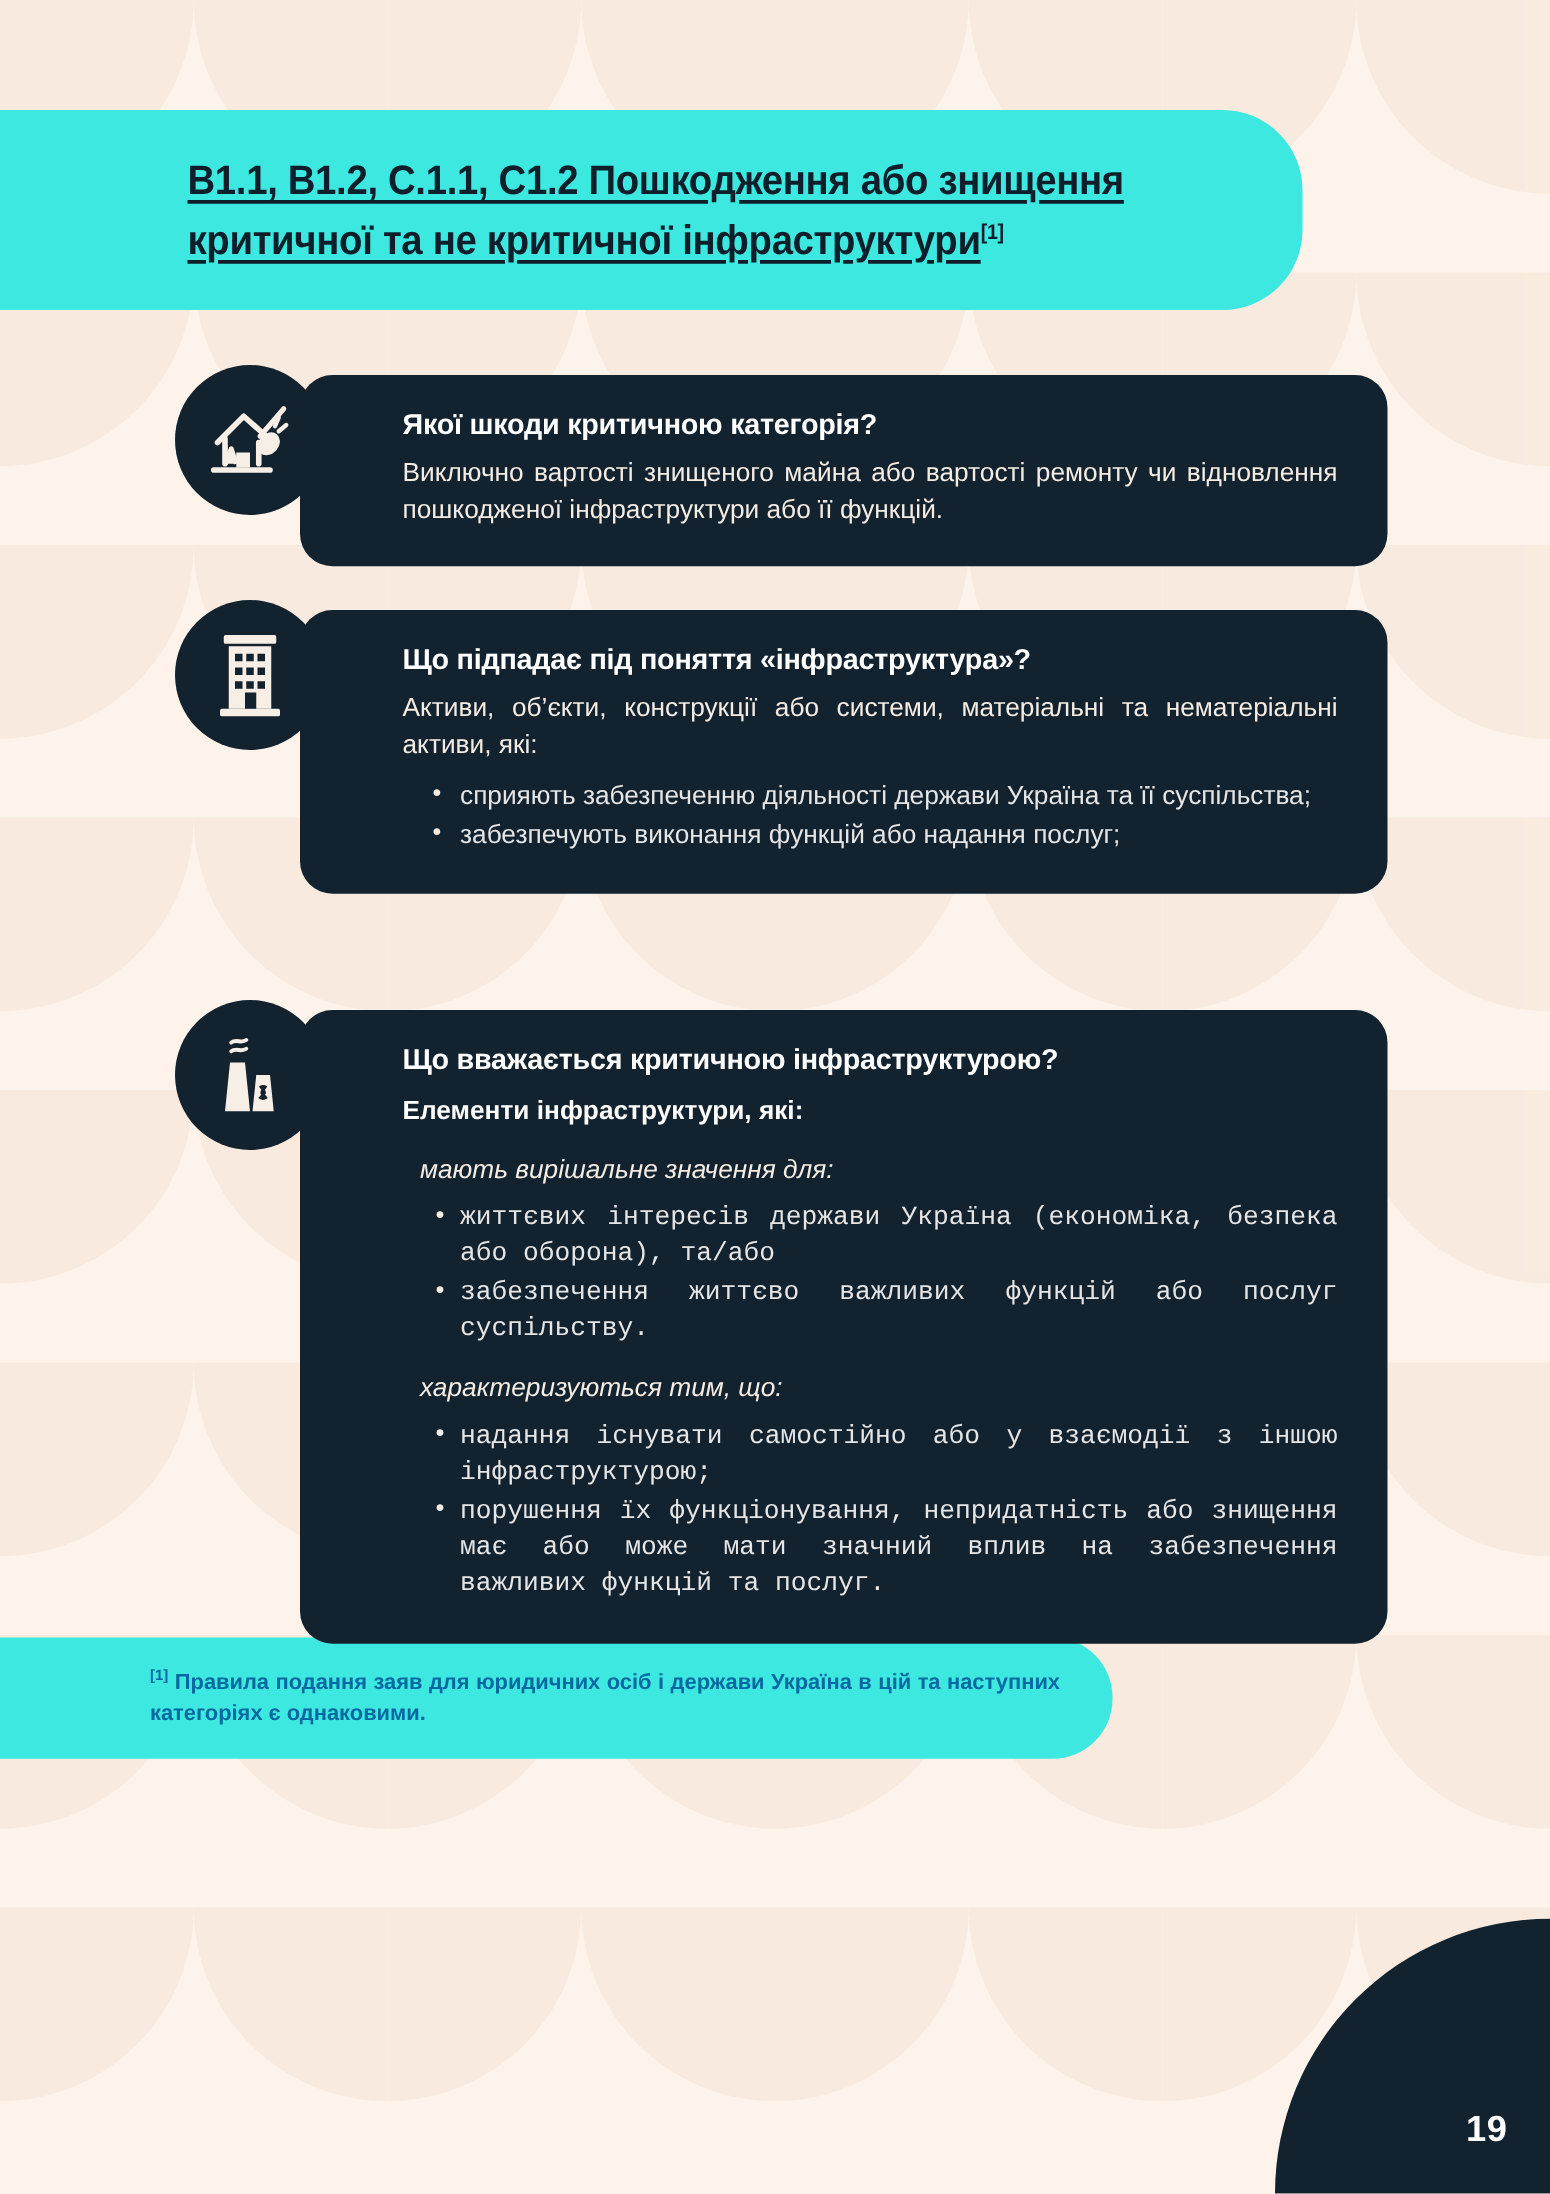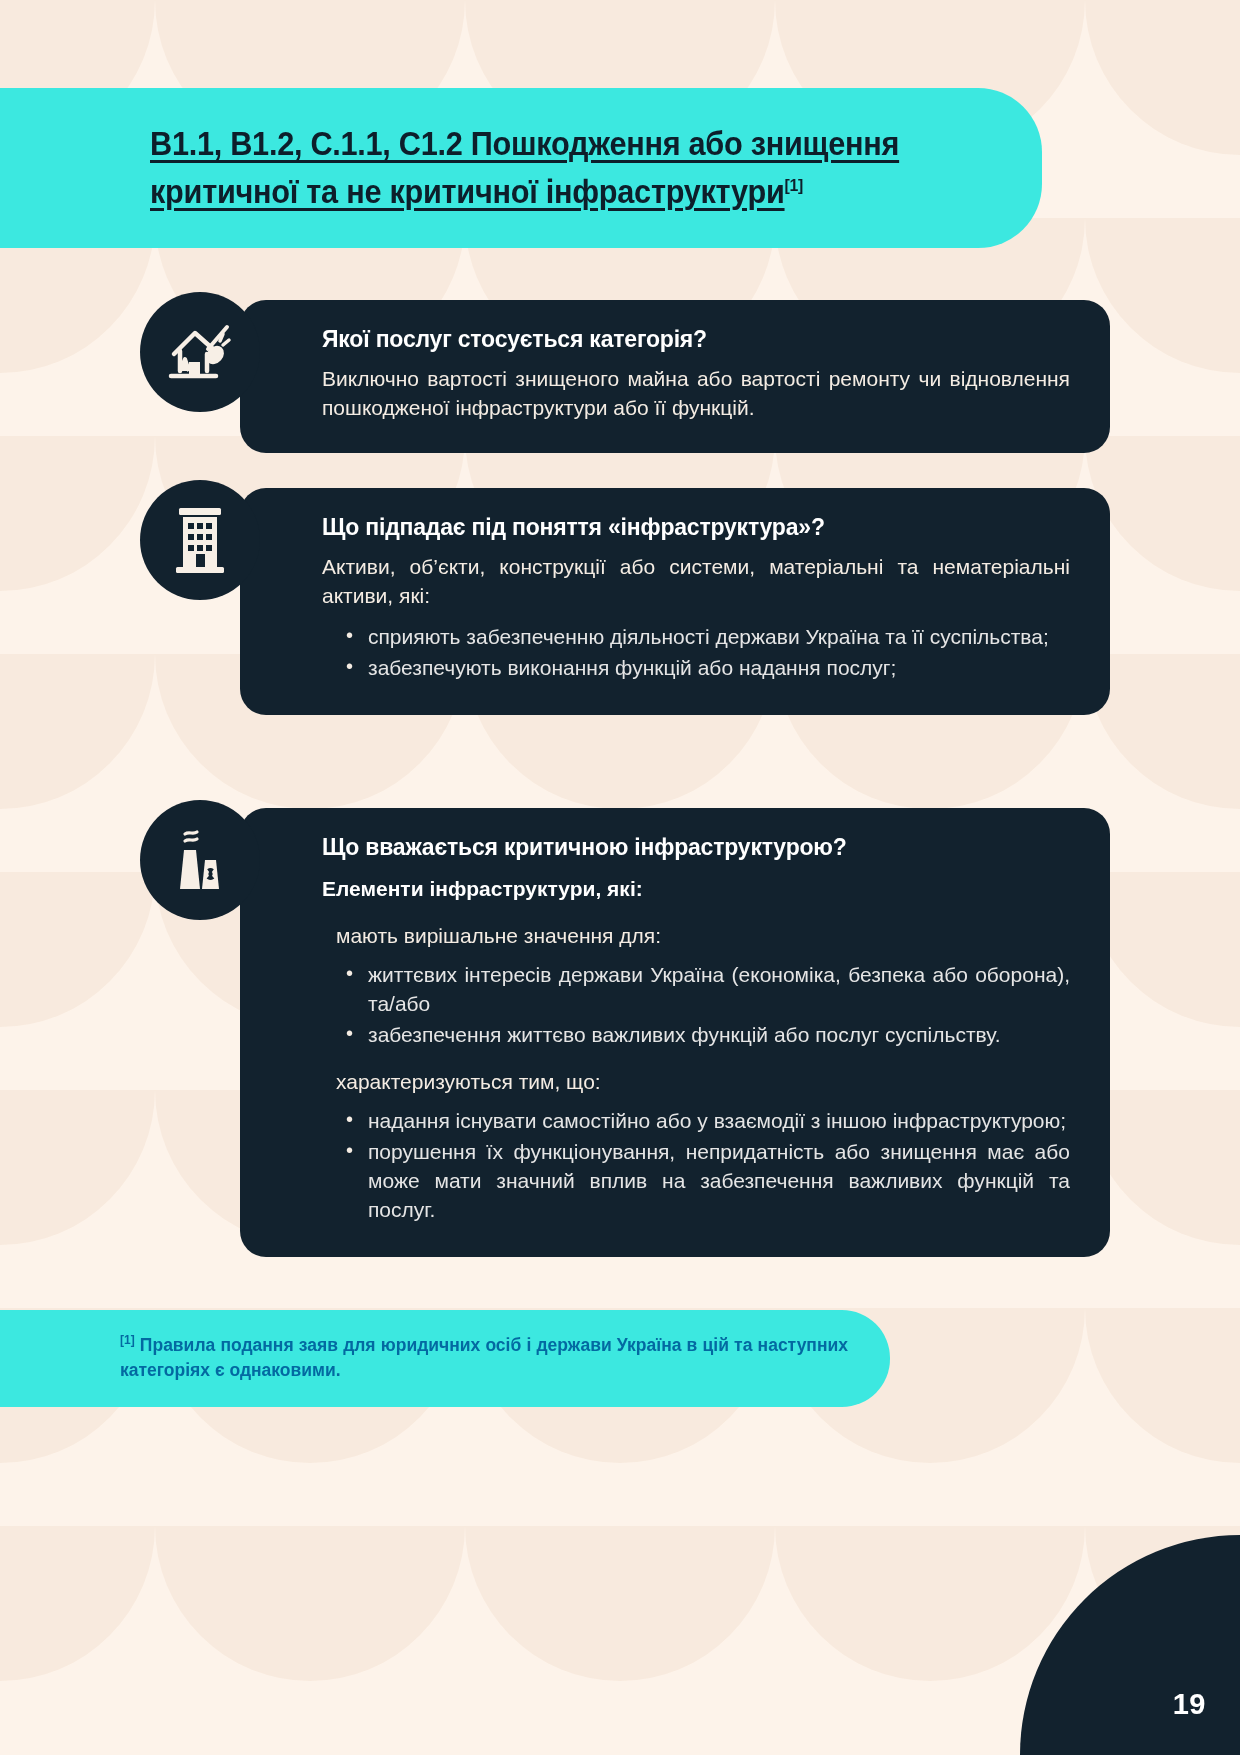--- a/index.html
+++ b/index.html
@@ -117,20 +117,21 @@
     font-size: 21px;
     line-height: 1.38;
     margin: 14px 0 0 0;
     font-weight: bold;
     color: #ffffff;
   }
   .card-italic {
     font-size: 21px;
     line-height: 1.38;
     margin: 18px 0 10px 14px;
+    font-style: italic;
     color: #f4ece3;
   }
   ul.card-list {
     margin: 12px 0 0 0;
     padding-left: 42px;
     list-style: none;
   }
   ul.card-list li {
     font-size: 21px;
     line-height: 1.38;
@@ -141,21 +142,21 @@
     color: #e5e5e5;
   }
   ul.card-list li::before {
     content: "\2022";
     position: absolute;
     left: -18px;
     top: -1px;
     color: #f4ece3;
     font-size: 20px;
   }
-  ul.card-list.tight { margin-top: 8px; }
+  ul.card-list.tight { margin-top: 8px; font-family: Liberation Mono, monospace; }
 
   
   #card-1 { left: 140px; top: 292px; width: 870px; }
   #card-1 .card-body { width: 870px; }
   #card-2 { left: 140px; top: 480px; width: 870px; }
   #card-2 .card-body { width: 870px; }
   #card-3 { left: 140px; top: 800px; width: 870px; }
   #card-3 .card-body { width: 870px; }
 
   
@@ -287,21 +288,21 @@
 </div>
 
 <div class="page">
 
   <div class="title-banner">
     <h1 class="title-text"><span>B1.1, B1.2, C.1.1, C1.2 Пошкодження або знищення критичної та не критичної інфраструктури</span><span class="sup">[1]</span></h1>
   </div>
 
   <div class="card" id="card-1">
     <div class="card-body">
-      <h2 class="card-title">Якої послуг стосується категорія?</h2>
+      <h2 class="card-title">Якої шкоди критичною категорія?</h2>
       <p class="card-text">Виключно вартості знищеного майна або вартості ремонту чи відновлення пошкодженої інфраструктури або її функцій.</p>
     </div>
     <div class="card-icon">
       <svg width="66" height="62" viewBox="0 0 66 62" fill="none" xmlns="http://www.w3.org/2000/svg">
         <path d="M7 33 L28 12 L46 28" stroke="#f7efe6" stroke-width="4.5" stroke-linecap="round" stroke-linejoin="round"></path>
         <path d="M13 50 L13 30 M40 50 L40 33" stroke="#f7efe6" stroke-width="4.5" stroke-linecap="round"></path>
         <path d="M13 50 L18 38 L22 50" stroke="#f7efe6" stroke-width="4" stroke-linejoin="round" fill="#f7efe6"></path>
         <rect x="22" y="41" width="11" height="12" fill="#f7efe6"></rect>
         <path d="M4 55 H49" stroke="#f7efe6" stroke-width="4.5" stroke-linecap="round"></path>
         <path d="M60 6 L41 28" stroke="#f7efe6" stroke-width="4" stroke-linecap="round"></path>

